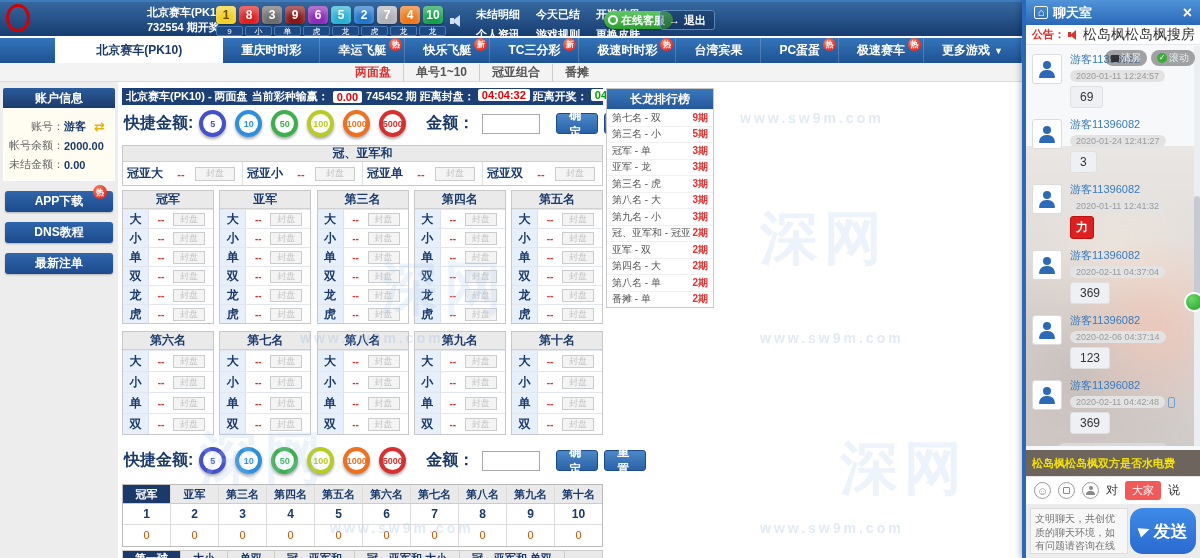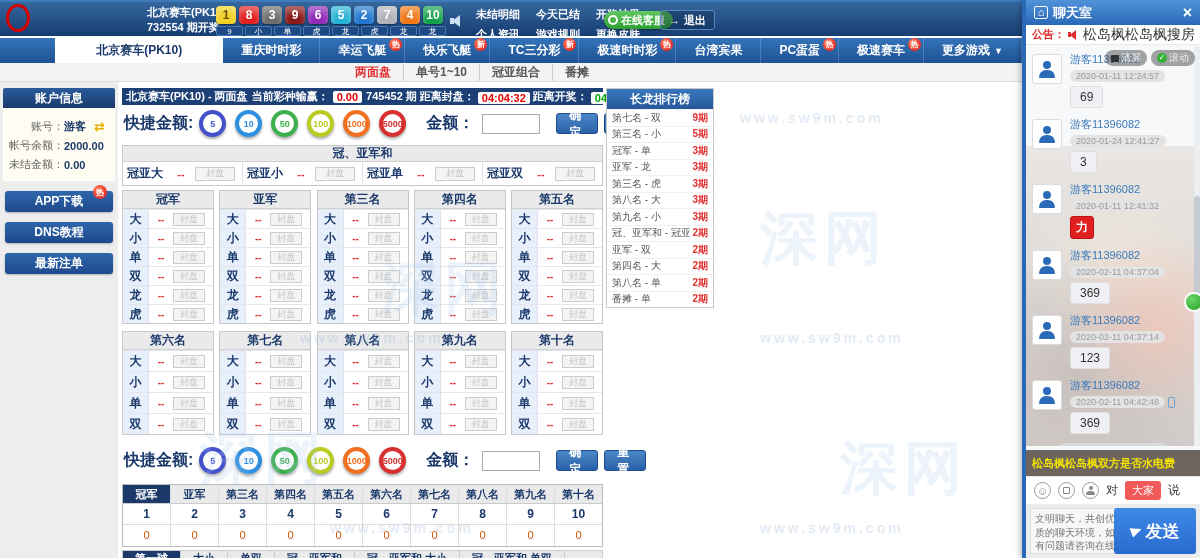--- a/index.html
+++ b/index.html
@@ -67,21 +67,21 @@
   .side-badge { position:absolute; right:6px; top:-6px; width:14px; height:14px; border-radius:50%;
     background:radial-gradient(circle at 35% 30%,#ff7a5a,#e01010); color:#fff; font-size:8px;
     display:flex; align-items:center; justify-content:center; }
 
   
   .main { position:absolute; left:122px; top:88px; width:481px; }
   .bet-header { height:17px; background:#1c4076; color:#fff; font-size:11px; font-weight:bold;
     display:flex; align-items:center; padding:0 4px; gap:4px; white-space:nowrap; }
   .wbox { background:#fff; border-radius:2px; padding:0 4px; font-weight:bold; }
   .red-t { color:#e60000; } .green-t { color:#00a300; }
-  .bh-right { margin-left:auto; display:flex; align-items:flex-end; gap:3px; }
+  .bh-right { margin-left:auto; display:flex; align-items:flex-start; gap:3px; }
 
   .chips-row { height:37px; display:flex; align-items:center; gap:6px; padding-left:2px; }
   .quick-label, .amt-label { color:#1b3a6b; font-weight:bold; font-size:16px; white-space:nowrap; }
   .chip { width:27px; height:27px; border-radius:50%; position:relative; display:flex; align-items:center; justify-content:center;
     cursor:pointer; box-shadow:0 2px 3px rgba(0,0,0,.35); }
   .chip::before { content:''; position:absolute; inset:4px; background:#fff; border-radius:50%; }
   .chip span { position:relative; font-weight:bold; font-size:9px; }
   .amt-input { width:58px; height:20px; border:1px solid #aaa; background:#fff; margin-left:2px; }
   .act-btn { height:21px; padding:0 12px; background:linear-gradient(#4c88c8,#2a62a8); border:1px solid #1d4a8c;
     border-radius:3px; color:#fff; font-size:12px; font-weight:bold; letter-spacing:4px; display:flex; align-items:center; cursor:pointer; }
@@ -193,22 +193,22 @@
     display:flex; align-items:center; justify-content:center; cursor:pointer; }
   .dice-ic { width:7px; height:7px; border:1px solid #888; border-radius:1px; }
   .mini-p { width:9px; height:9px; position:relative; }
   .mini-p::before { content:''; position:absolute; left:2.5px; top:0; width:4px; height:4px; border-radius:50%; background:#888; }
   .mini-p::after { content:''; position:absolute; left:0; bottom:0; width:9px; height:4px; border-radius:4px 4px 0 0; background:#888; }
   .to-label,.say-label { color:#333; font-size:12px; }
   .target-pill { background:#f25a5a; color:#fff; font-size:11px; border-radius:3px; padding:2px 7px; cursor:pointer; }
   .chat-input { position:absolute; left:0; right:0; bottom:0; height:54px; background:#ececec; z-index:3; }
   .chat-textarea { position:absolute; left:4px; top:4px; bottom:4px; width:98px; background:#f7f7f7; border:1px solid #ddd;
     resize:none; font-family:inherit; font-size:10px; color:#777; padding:3px 4px; line-height:1.35; }
-  .send-btn { position:absolute; right:4px; top:4px; bottom:4px; width:82px; background:linear-gradient(#3e8ae8,#2a6ad0);
-    border-radius:3px; color:#fff; font-size:17px; font-weight:bold; display:flex; align-items:center; justify-content:center;
+  .send-btn { position:absolute; right:4px; top:4px; bottom:4px; width:66px; background:linear-gradient(#3e8ae8,#2a6ad0);
+    border-radius:13px; color:#fff; font-size:17px; font-weight:bold; display:flex; align-items:center; justify-content:center;
     gap:4px; cursor:pointer; }
   .plane-ic { width:0; height:0; border-top:5px solid transparent; border-bottom:5px solid transparent;
     border-left:11px solid #fff; transform:rotate(-20deg); }
   .chat-scrollbar { position:absolute; right:0; top:46px; bottom:112px; width:6px; background:#eceff2; z-index:2; }
   .chat-thumb { position:absolute; right:0; top:150px; width:6px; height:110px; background:#c6cbd2; border-radius:3px; cursor:pointer; }
   .float-green { position:absolute; right:-4px; top:292px; width:20px; height:20px; border-radius:50%;
     background:radial-gradient(circle at 35% 30%,#6ad86a,#28a028); border:2px solid #fff; z-index:4; cursor:pointer; }
 </style>
 </head>
 <body>
@@ -880,21 +880,21 @@
       <div class="msg"><div class="avatar">
           <span class="p-ico"></span>
         </div><div class="msg-head">
           <span class="msg-user">游客11396082</span>
           <span class="msg-time">2020-02-11 04:37:04</span>
         </div><span class="msg-bubble">369</span></div>
       <div class="msg"><div class="avatar">
           <span class="p-ico"></span>
         </div><div class="msg-head">
           <span class="msg-user">游客11396082</span>
-          <span class="msg-time">2020-02-11 04:37:14</span>
+          <span class="msg-time">2020-02-06 04:37:14</span>
         </div><span class="msg-bubble">123</span></div>
       <div class="msg"><div class="avatar">
           <span class="p-ico"></span>
         </div><div class="msg-head">
           <span class="msg-user">游客11396082</span>
           <span class="msg-time">2020-02-11 04:42:48</span>
           <span class="phone-ic"></span>
         </div><span class="msg-bubble">369</span></div>
       <div class="history-pill">以上是历史消息</div>
     </div>

